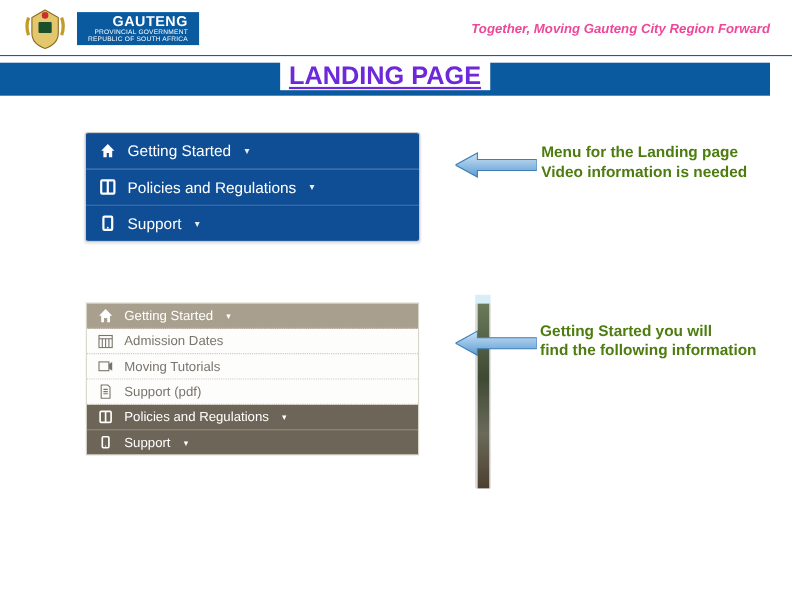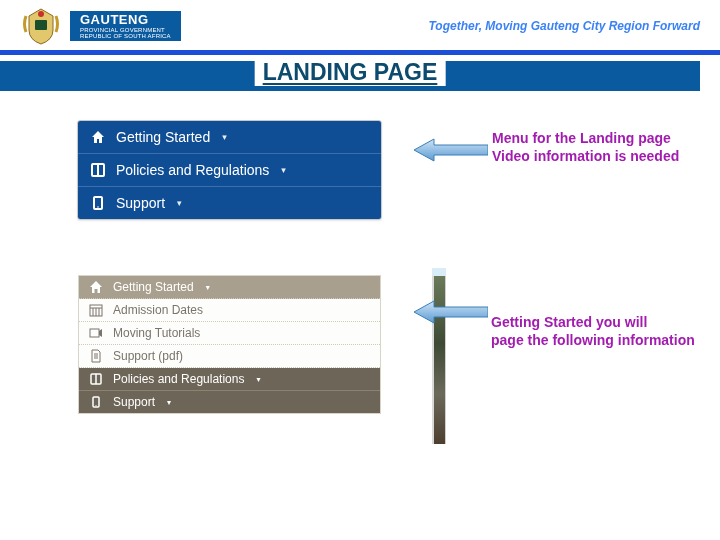--- a/index.html
+++ b/index.html
@@ -9,58 +9,59 @@
     background: #fff;
     font-family: Arial, Helvetica, sans-serif;
     position: relative;
     overflow: hidden;
   }
   .header {
     display: flex;
     align-items: center;
     justify-content: space-between;
     padding: 6px 20px 4px 20px;
-    border-bottom: 5px solid #1d4ed8;
+    border-bottom: 1px solid #1d4ed8;
+    text-align: right;
   }
   .logo-block { display: flex; align-items: center; gap: 8px; }
   .crest {
     width: 42px; height: 40px;
     position: relative;
   }
   .crest svg { width: 100%; height: 100%; }
   .brand {
     display: flex; flex-direction: column;
     background: #0a5aa0;
     color: #fff;
     padding: 2px 10px;
     line-height: 1.05;
   }
   .brand .big { font-weight: 700; font-size: 13px; letter-spacing: 0.5px; }
   .brand .small { font-size: 6px; letter-spacing: 0.2px; }
   .tagline {
-    color: #3b82f6;
+    color: #ec4899;
     font-style: italic;
     font-size: 12px;
     font-weight: 600;
   }
   .title-bar {
     background: #0a5aa0;
     height: 30px;
     margin: 6px 20px 0 0;
     position: relative;
   }
   .title-text {
     position: absolute;
     left: 50%; transform: translateX(-50%);
     top: -2px;
     background: #fff;
     padding: 0 8px 0 8px;
     font-weight: 800;
     font-size: 23px;
-    color: #0c4a6e;
+    color: #6d28d9;
     text-decoration: underline;
     text-underline-offset: 3px;
     text-decoration-thickness: 2px;
   }
   .menu1 {
     position: absolute;
     left: 77px; top: 120px;
     width: 305px;
     border: 1px solid #c9c9c9;
     border-radius: 3px;
@@ -108,25 +109,25 @@
     width: 74px; height: 24px;
   }
   .arrow svg { width: 100%; height: 100%; }
   .arrow1 { left: 414px; top: 138px; }
   .arrow2 { left: 414px; top: 300px; }
 
   .annot {
     position: absolute;
     font-size: 14px;
     font-weight: 700;
-    color: #a21caf;
+    color: #4d7c0f;
     line-height: 1.25;
   }
   .annot1 { left: 492px; top: 130px; width: 205px; }
-  .annot2 { left: 491px; top: 292px; width: 215px; margin-top: 22px; }
+  .annot2 { left: 491px; top: 292px; width: 215px; }
 
   .photo-strip {
     position: absolute;
     left: 432px; top: 276px;
     width: 14px; height: 168px;
     background: linear-gradient(#6b7a5a 0%, #3e4a34 40%, #6b6a5a 70%, #4d3f30 100%);
     border-left: 2px solid #d9d9d9;
     border-right: 1px solid #cfcfcf;
   }
   .photo-top {
@@ -284,14 +285,14 @@
     <path d="M74 7 L20 7 L20 1 L0 12 L20 23 L20 17 L74 17 Z" fill="url(#g2)" stroke="#3b7fb5" stroke-width="1"></path>
   </svg>
 </div>
 
 <div class="annot annot1">
   <div>Menu for the Landing page</div>
   <div>Video information is needed</div>
 </div>
 <div class="annot annot2">
   <div>Getting Started you will</div>
-  <div>page the following information</div>
+  <div>find the following information</div>
 </div>
 
 </body></html>

